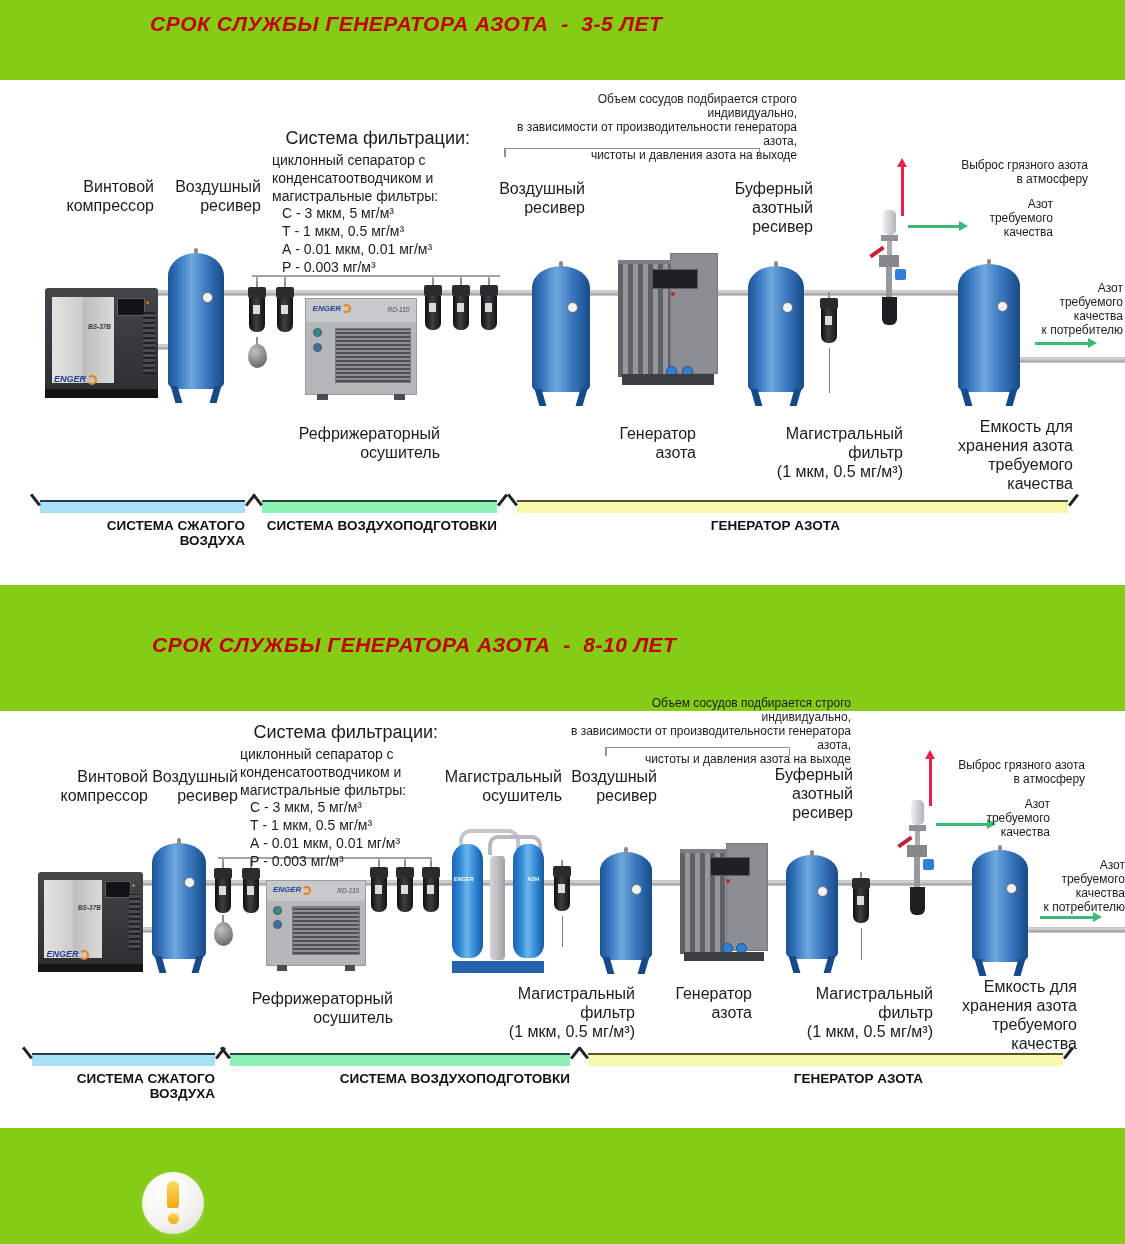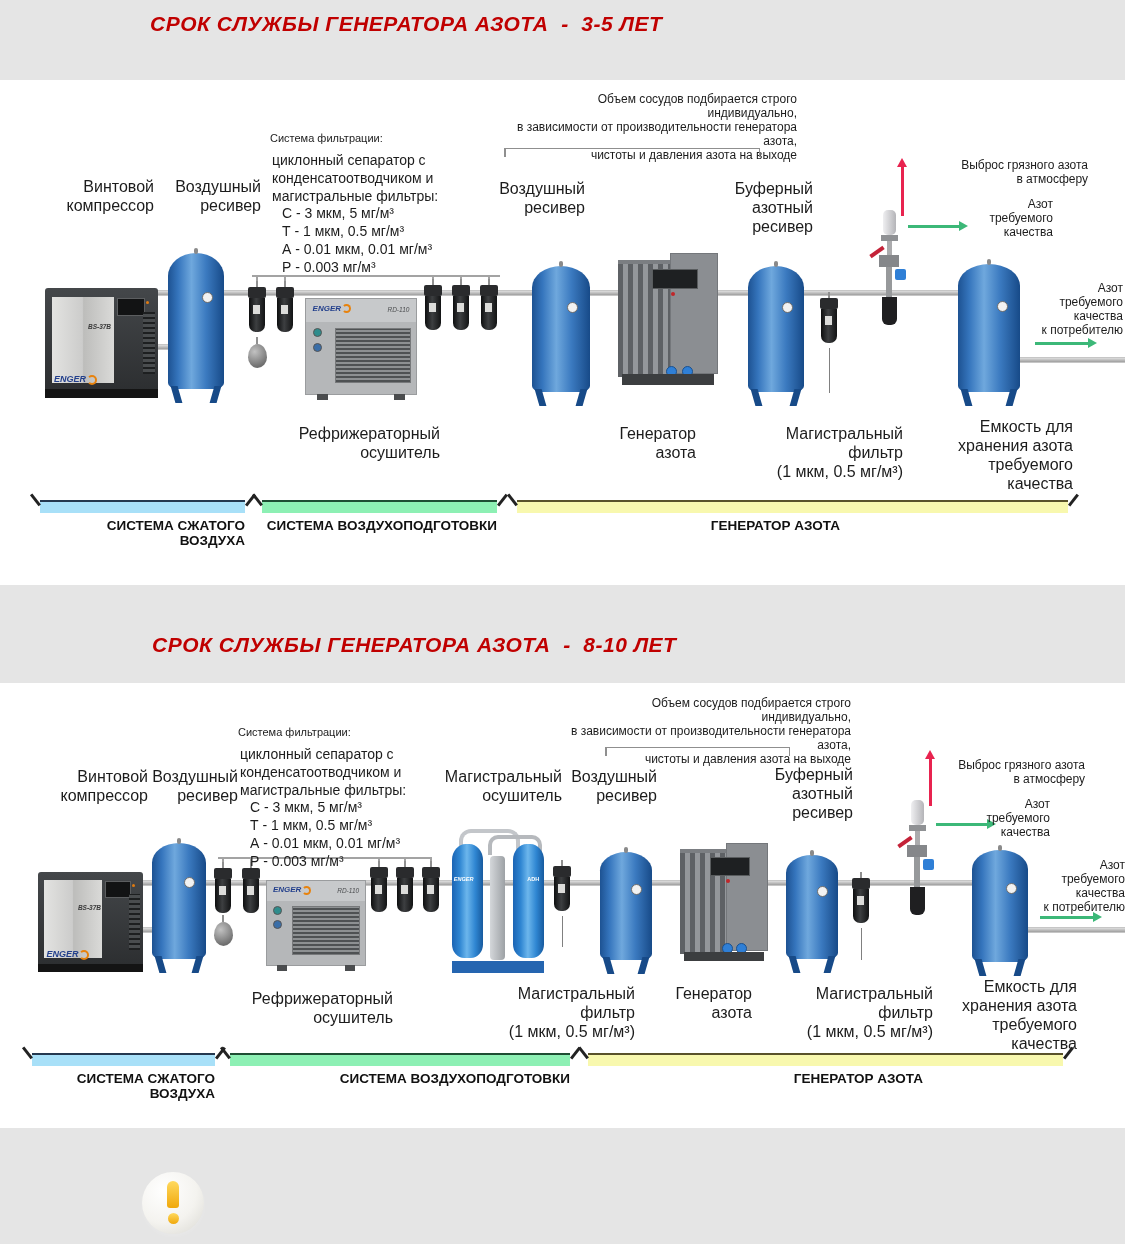--- a/index.html
+++ b/index.html
@@ -1,26 +1,26 @@
 <!DOCTYPE html>
 <html><head>
 <meta charset="utf-8">
 <style>
   html,body{margin:0;padding:0;background:#777;}
   #canvas{position:relative;width:1125px;height:1244px;background:#ffffff;overflow:hidden;
           font-family:"Liberation Sans",sans-serif;}
   
-  .black-band{position:absolute;left:0;width:1125px;background:#e5e5e5;}
+  .black-band{position:absolute;left:0;width:1125px;background:#84cc16;}
   .diagram-title{position:absolute;font-size:21px;font-weight:bold;font-style:italic;
                  color:#c00000;white-space:pre;letter-spacing:.5px;}
   
   .lbl{position:absolute;color:#1c1c1c;text-align:right;white-space:pre-line;}
   .s16{font-size:16px;line-height:19px;}
   .s12{font-size:12px;line-height:14px;}
-  .filt-title{font-size:11px;line-height:20px;text-align:left;}
+  .filt-title{font-size:18px;line-height:20px;text-align:right;}
   .filt-body{font-size:14px;line-height:18px;text-align:left;}
   .band-lbl{font-size:13.5px;font-weight:bold;color:#111;}
   
   .pipe{position:absolute;background:linear-gradient(#dedede,#9e9e9e);box-shadow:0 0 0 .5px #8d8d8d;}
   .mline{position:absolute;background:#a3a3a3;}
   .probe{position:absolute;width:1px;background:#808080;}
   
   .vbr{position:absolute;border-top:1.5px solid #8f8f8f;height:9px;}
   .vbr::before,.vbr::after{content:"";position:absolute;top:0;width:1.5px;height:8px;background:#8f8f8f;}
   .vbr::before{left:0;} .vbr::after{right:0;}
@@ -303,21 +303,21 @@
   </div>
   <div class="band" style="left:517px;top:500px;width:551px;">
     <div class="bar yellow"></div>
       <div class="tick l"></div>
       <div class="tick r"></div>
   </div>
   <div class="lbl band-lbl" style="left:40px;top:518px;width:205px;">СИСТЕМА СЖАТОГО ВОЗДУХА</div>
   <div class="lbl band-lbl" style="left:262px;top:518px;width:235px;">СИСТЕМА ВОЗДУХОПОДГОТОВКИ</div>
   <div class="lbl band-lbl" style="left:660px;top:518px;width:180px;">ГЕНЕРАТОР АЗОТА</div>
 
-  <div class="black-band" style="top:585px;height:98px;">
+  <div class="black-band" style="top:585px;height:126px;">
     <div class="diagram-title" style="left:152px;top:48px;">СРОК СЛУЖБЫ ГЕНЕРАТОРА АЗОТА  -  8-10 ЛЕТ</div>
   </div>
 
   <div class="pipe" style="left:135px;top:881px;width:840px;height:4px;"></div>
   <div class="pipe" style="left:130px;top:928px;width:28px;height:4px;"></div>
   <div class="pipe" style="left:1020px;top:928px;width:105px;height:4px;"></div>
   <div class="mline" style="left:218px;top:857px;width:214px;height:2px;"></div>
   <div class="mline" style="left:222px;top:857px;width:2px;height:11px;"></div>
   <div class="mline" style="left:250px;top:857px;width:2px;height:11px;"></div>
   <div class="mline" style="left:378px;top:857px;width:2px;height:10px;"></div>

